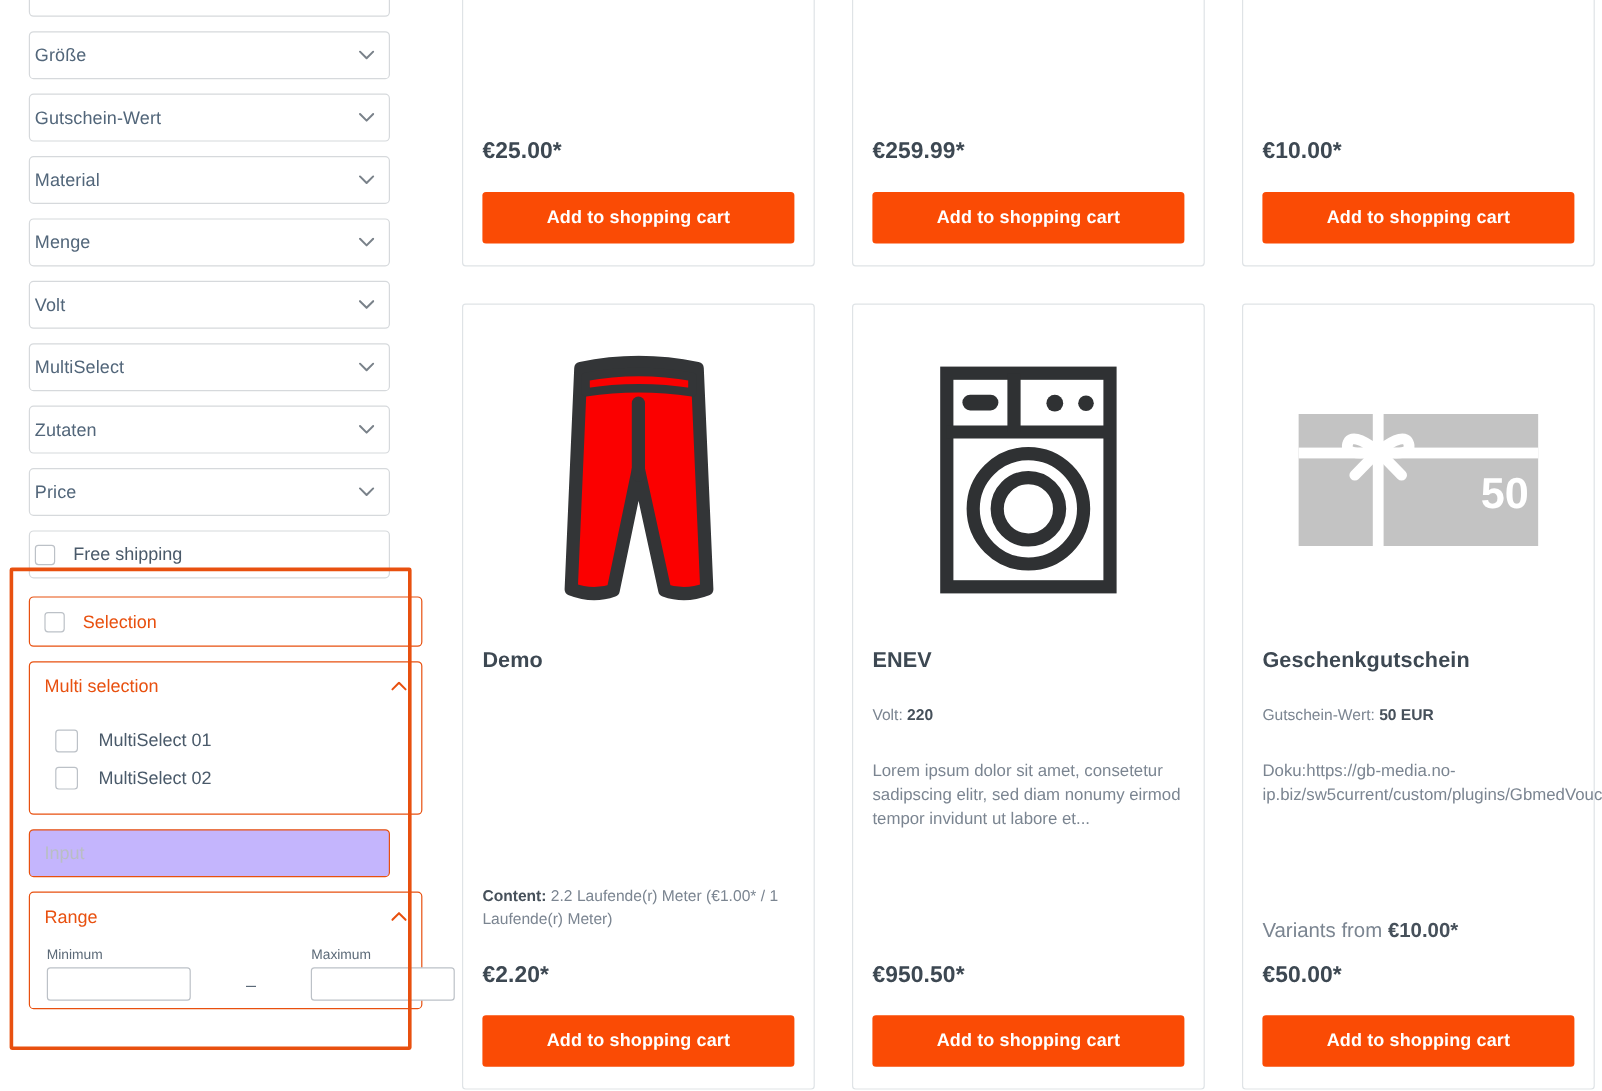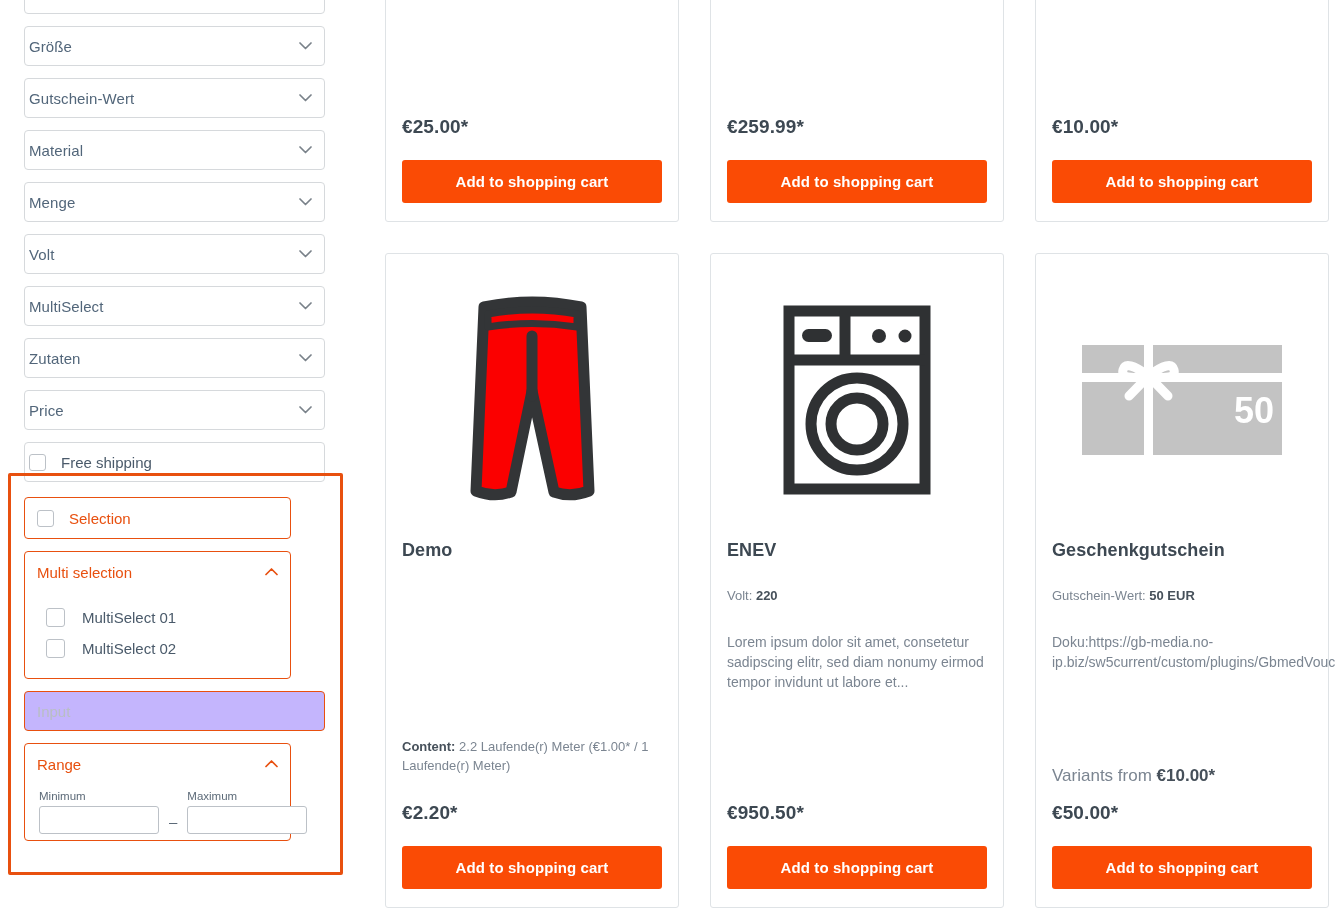--- a/index.html
+++ b/index.html
@@ -86,21 +86,21 @@
   }
   .hl-filters {
     position: absolute;
     left: 24px;
     top: 497px;
     width: 301px;
     z-index: 20;
   }
   .ofilter-box {
     position: relative;
-    width: 267px;
+    width: 328px;
     border: 1px solid #e8500f;
     border-radius: 4px;
     background: #fff;
     margin-bottom: 12px;
   }
   .ofilter-head {
     position: relative;
     height: 40px;
     display: flex;
     align-items: center;
@@ -143,20 +143,21 @@
     font-family: "Liberation Sans", sans-serif;
     margin-bottom: 12px;
     outline: none;
   }
   .text-input::placeholder { color: #b9bec4; }
 
   .range-fields {
     display: flex;
     align-items: flex-end;
     padding: 6px 4px 6px 14px;
+    gap: 36px;
   }
   .range-col { display: flex; flex-direction: column; }
   .range-lbl {
     font-size: 11.5px;
     color: #5c6a78;
     margin-bottom: 4px;
   }
   .range-in {
     width: 120px;
     height: 28px;

